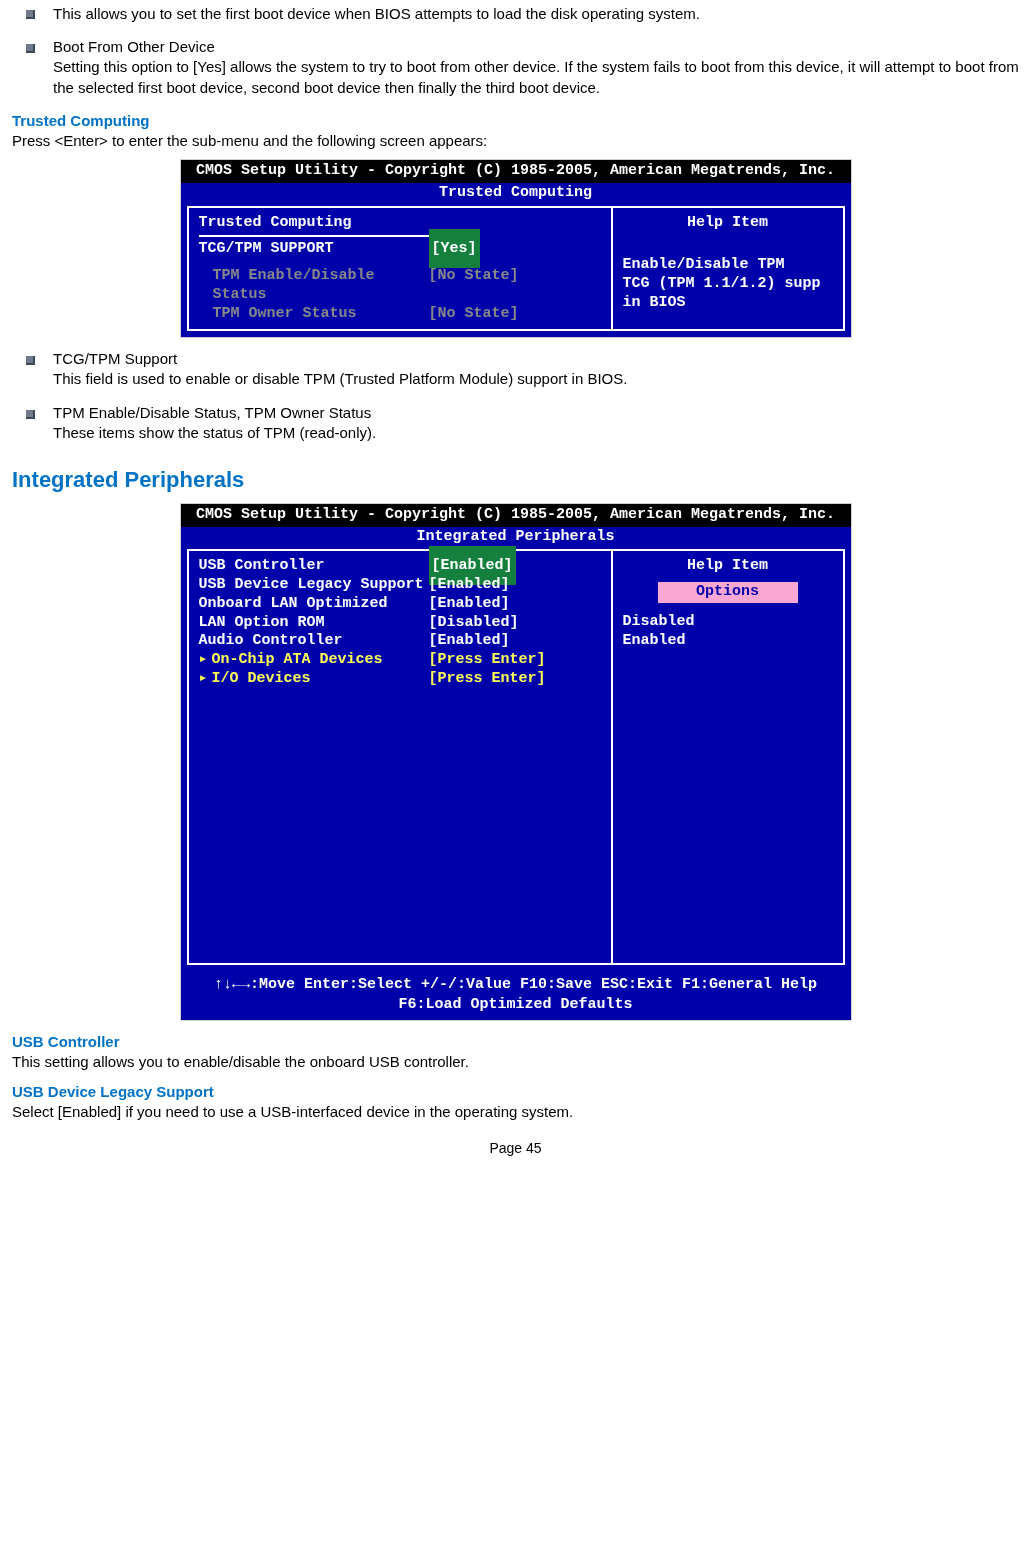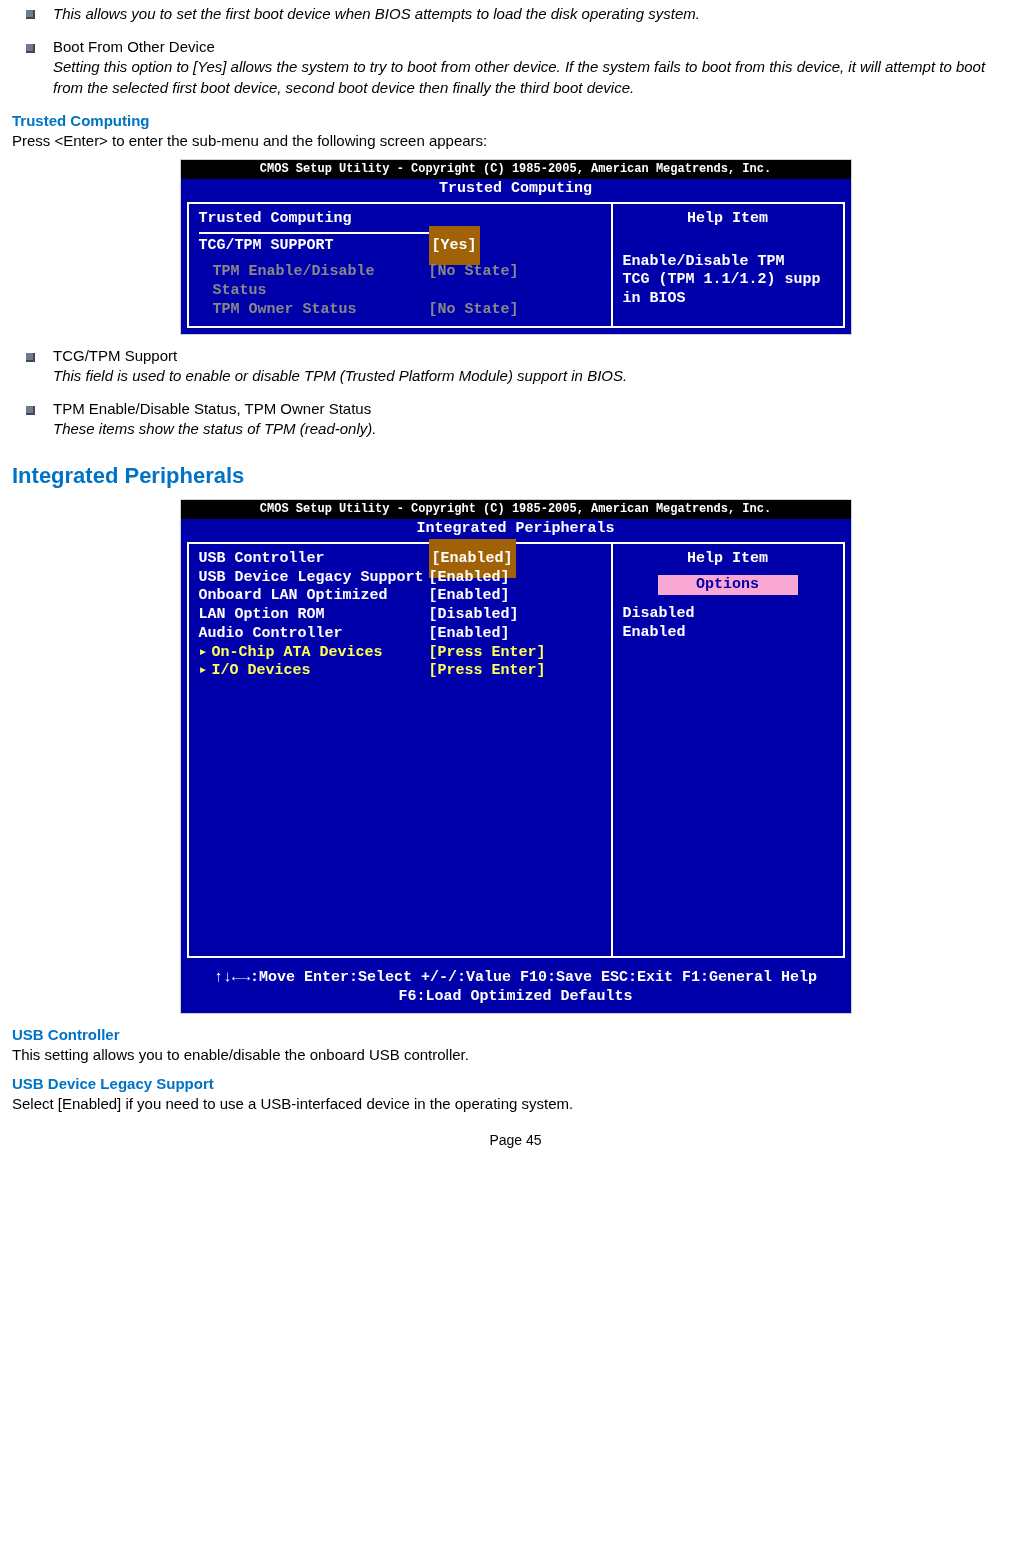--- a/index.html
+++ b/index.html
@@ -11,21 +11,21 @@
     padding: 0 12px;
     width: 1007px;
   }
   .bullet-item { display: flex; margin: 4px 0 14px 14px; }
   .bullet-sq {
     width: 9px; height: 9px; background: #6d7b8d; margin: 6px 18px 0 0; flex: 0 0 9px;
     box-shadow: inset -2px -2px 0 #3d4957;
   }
   .bullet-body { flex: 1; }
   .item-title { margin-bottom: 2px; }
-  .item-desc { line-height: 1.35; font-style: italic; }
+  .item-desc { line-height: 1.35; }
   .h-blue { color: #0073c6; font-weight: bold; margin: 10px 0 2px 0; }
   .h-blue.sub { font-size: 15px; }
   .h-blue.big { font-size: 22px; margin: 24px 0 10px 0; }
   .para { margin: 0 0 6px 0; line-height: 1.35; }
 
   
   .bios {
     background: #0000aa;
     color: #fff;
     font-family: "Courier New", monospace;
@@ -35,29 +35,29 @@
     border: 1px solid #d0d0d0;
     width: 670px;
     line-height: 1.25;
   }
   .bios.small { height: auto; }
   .bios-titlebar {
     background: #000;
     color: #fff;
     text-align: center;
     padding: 2px 4px;
-    font-size: 12px;
+    font-size: 15px;
   }
   .bios-subtitle { text-align: center; padding: 1px 0 3px 0; }
   .bios-body { display: flex; padding: 0 6px 6px 6px; }
   .bios-left { flex: 1; border: 2px solid #fff; border-right: 1px solid #fff; padding: 6px 10px; }
   .bios-right { width: 210px; border: 2px solid #fff; border-left: 1px solid #fff; padding: 6px 10px; }
   .bios-row { display: flex; }
   .bios-label { flex: 0 0 230px; }
-  .bios-val-sel { background: #a16207; color: #fff; padding: 11px 3px; }
+  .bios-val-sel { background: #15803d; color: #fff; padding: 11px 3px; }
   .bios-val-gray { color: #888; }
   .bios-val-yellow { color: #ffff55; }
   .bios-sep { border-top: 2px solid #fff; margin: 3px 0; width: 60%; }
   .bios-indent { padding-left: 14px; }
   .help-title { text-align: center; margin-bottom: 6px; }
   .opt-box { background: #f9a8d4; color: #0000aa; text-align: center; margin: 4px auto; padding: 1px 0; width: 140px; }
   .bios-footer { text-align: center; font-size: 15px; padding: 4px 0 6px 0; line-height: 1.3; }
   .bios-big { width: 670px; }
   .bios-big .bios-left { min-height: 400px; }
   .arrow-icon::before { content: "▸"; margin-right: 4px; }

